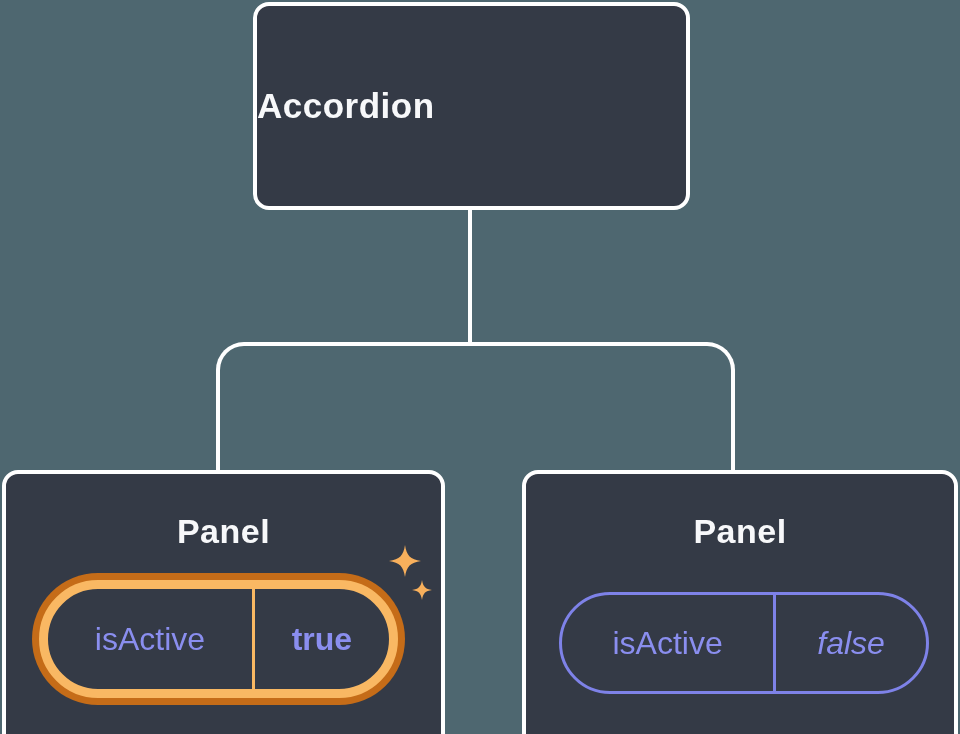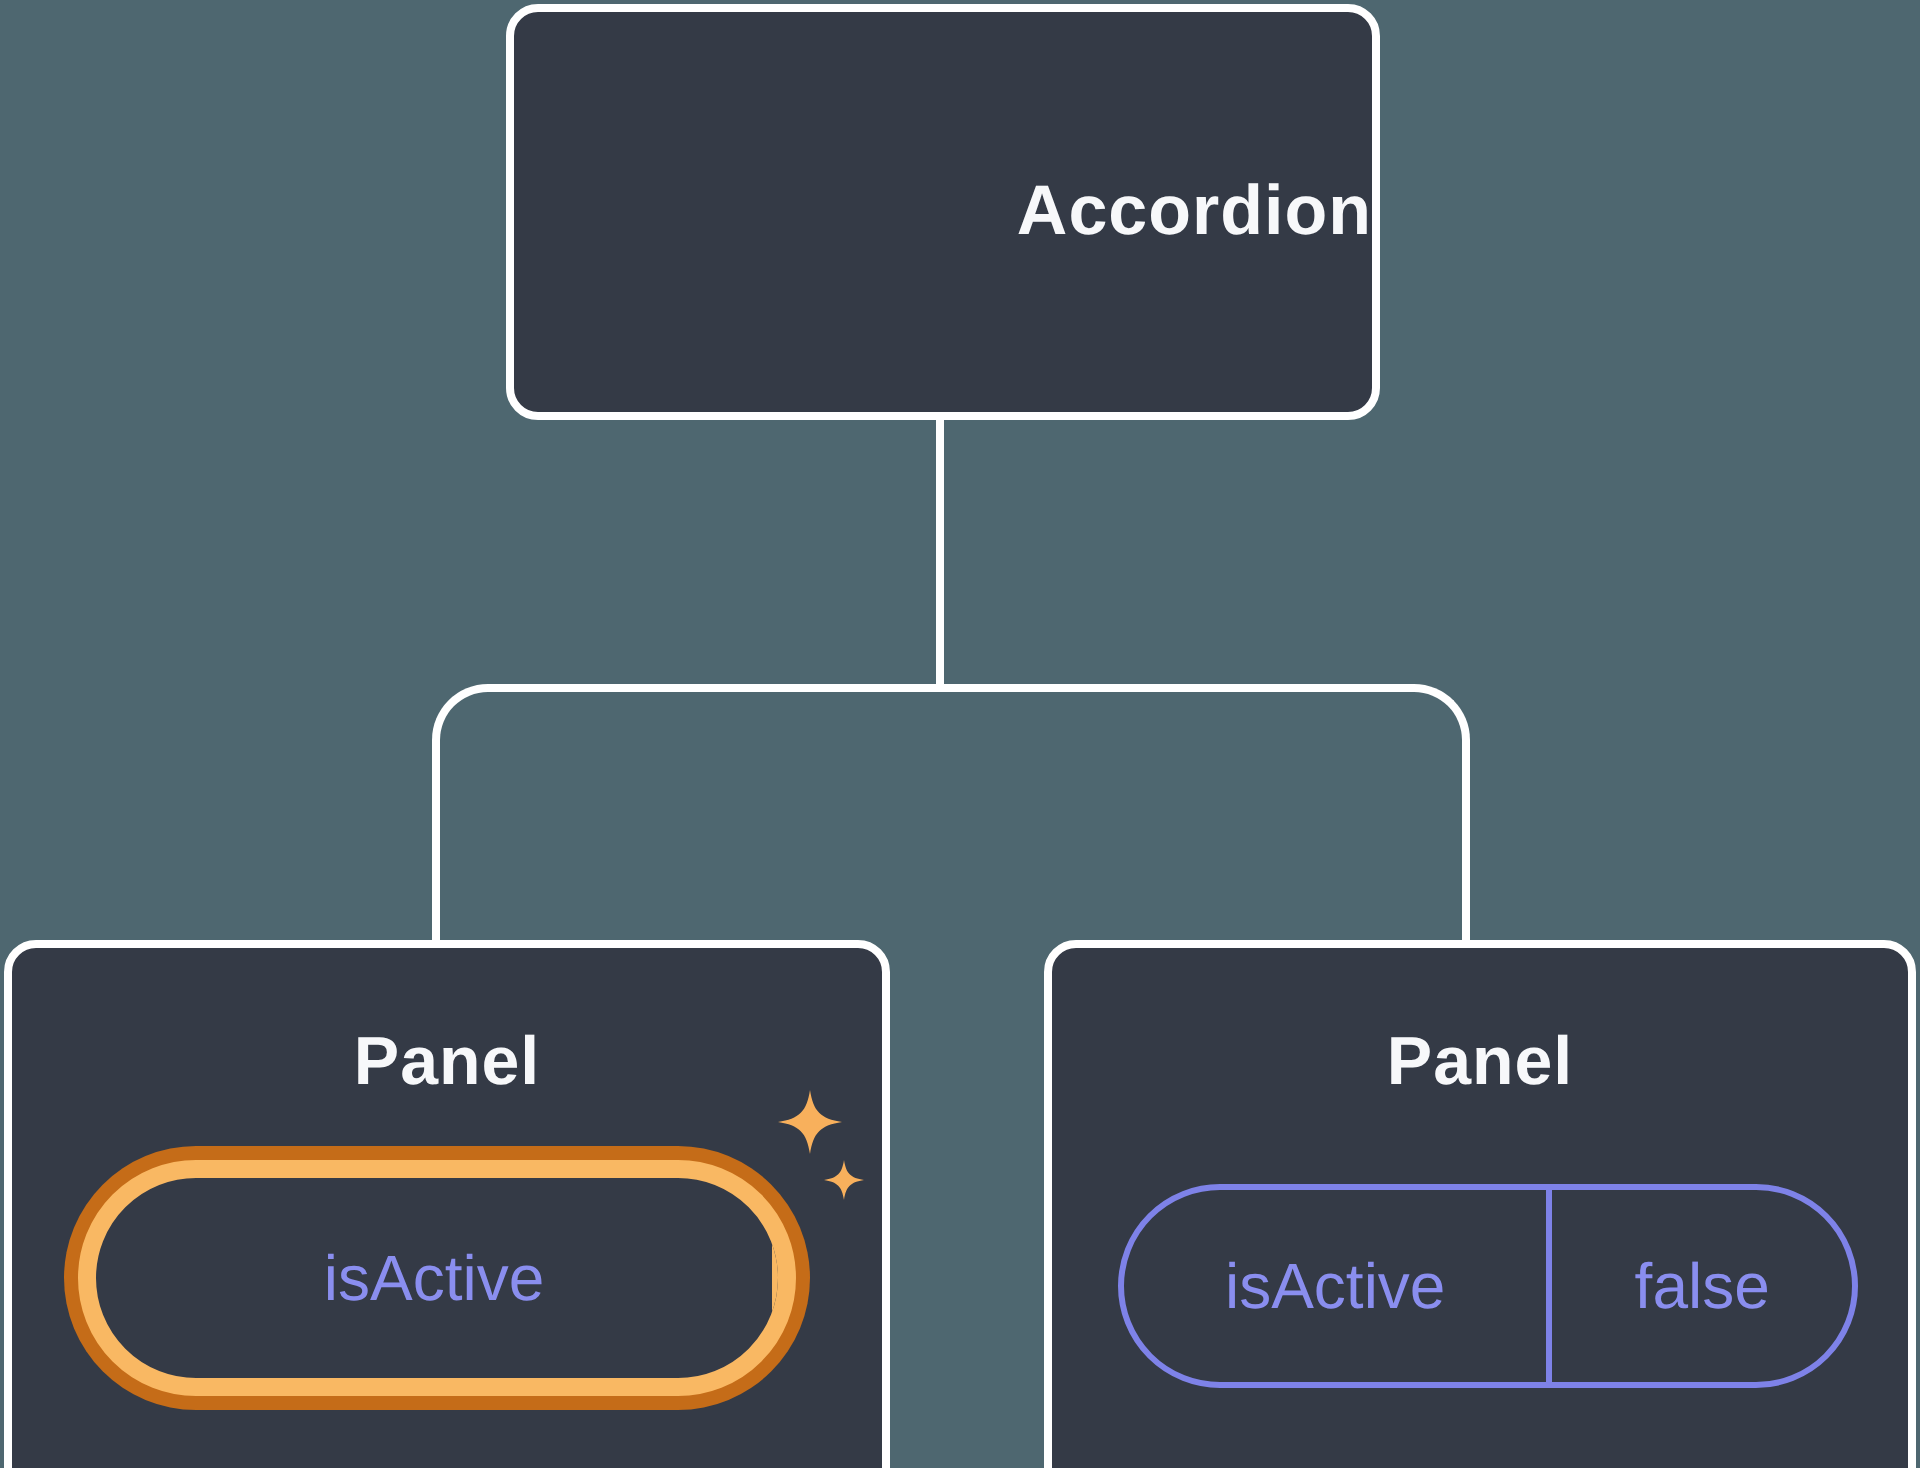--- a/index.html
+++ b/index.html
@@ -17,21 +17,21 @@
   .node {
     position: absolute;
     box-sizing: border-box;
     background: var(--node-fill, #343a46);
     border: 4px solid var(--node-border, #ffffff);
     border-radius: 16px;
   }
 
   .node.root {
     left: 253px; top: 2px; width: 437px; height: 208px;
-    display: flex; align-items: center; justify-content: flex-end;
+    display: flex; align-items: center; justify-content: flex-start;
   }
 
   .node-label {
     color: var(--text-primary, #f7f8fa);
     font-size: 35px;
     font-weight: 600;
     letter-spacing: 0.5px;
   }
 
   .stem {
@@ -89,21 +89,21 @@
     display: flex;
     align-items: center;
     justify-content: center;
     color: var(--state-text, #8a8eef);
     font-size: 32px;
     font-weight: 400;
   }
   .pill-active   .cell.key   { flex: 1.52; }
   .pill-active   .cell.value { flex: 1; font-weight: 700; }
   .pill-inactive .cell.key   { flex: 1.41; }
-  .pill-inactive .cell.value { flex: 1; }
+  .pill-inactive .cell.value { flex: 1; font-style: italic; }
 
   .divider { width: 3px; flex: none; }
   .divider.orange { background: var(--pill-ring-inner, #f9b863); }
   .divider.purple { background: var(--pill-border-inactive, #7e82e8); }
 
   .sparkle { position: absolute; color: var(--sparkle, #f8b05c); }
   .sparkle.big   { left: 389px; top: 545px; width: 32px; height: 32px; }
   .sparkle.small { left: 412px; top: 580px; width: 20px; height: 20px; }
   .sparkle svg { display: block; width: 100%; height: 100%; }
 </style>
@@ -117,20 +117,21 @@
   </div>
 
   <div class="stem"></div>
   <div class="bracket"></div>
 
   <div class="node panel left">
     <div class="panel-title">Panel</div>
     <div class="pill pill-active">
       <span class="cell key">isActive</span>
       <span class="divider orange"></span>
+      <span class="cell value">true</span>
     </div>
   </div>
 
   <span class="sparkle big">
     <svg viewBox="0 0 24 24" aria-hidden="true">
       <path fill="currentColor" d="M12 0 C13.2 8 16 10.8 24 12 C16 13.2 13.2 16 12 24 C10.8 16 8 13.2 0 12 C8 10.8 10.8 8 12 0 Z"></path>
     </svg>
   </span>
   <span class="sparkle small">
     <svg viewBox="0 0 24 24" aria-hidden="true">

